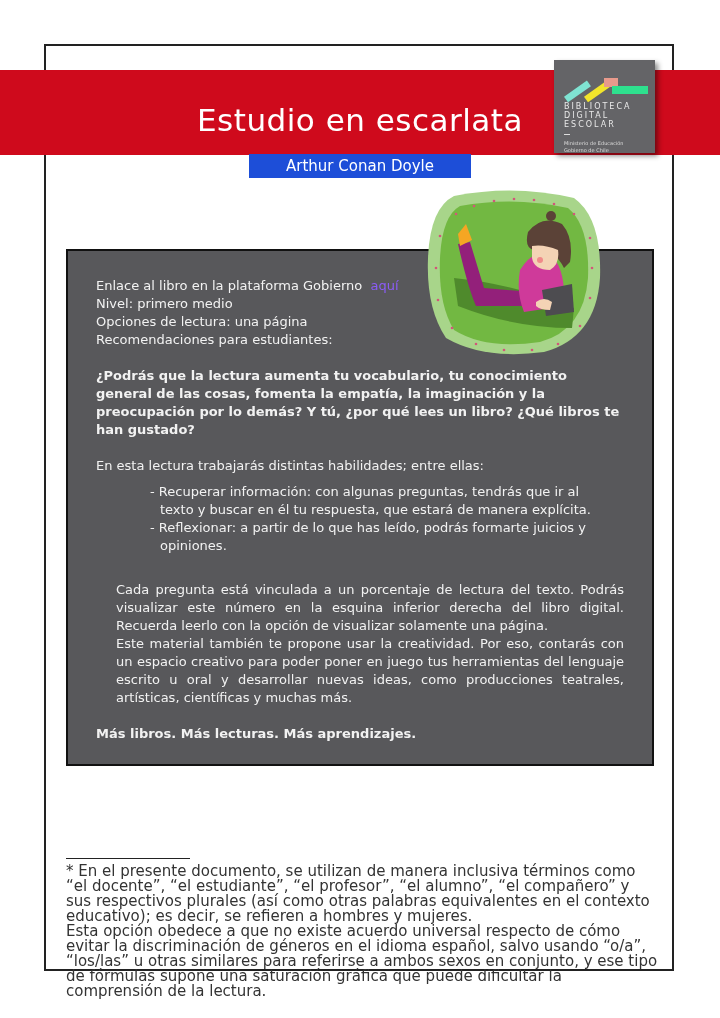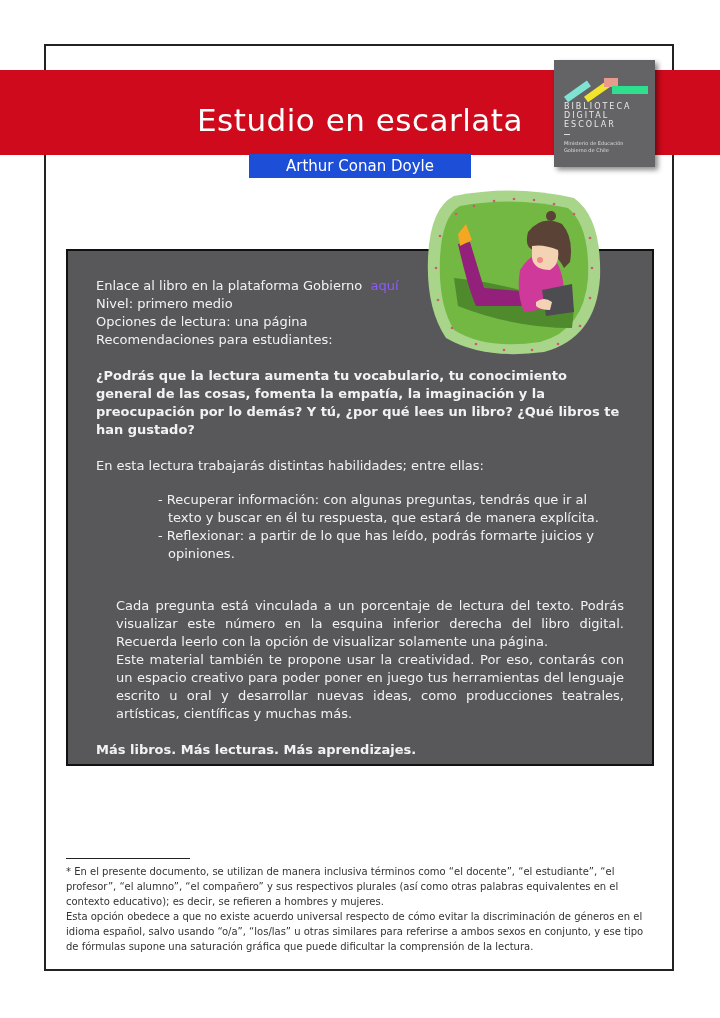--- a/index.html
+++ b/index.html
@@ -1,46 +1,46 @@
 <!DOCTYPE html>
 <html><head>
 <meta charset="utf-8">
 <style>
   html, body { margin:0; padding:0; background:#ffffff; }
   body { width:720px; height:1018px; position:relative; overflow:hidden; font-family:"DejaVu Sans", sans-serif; }
   .page-border { position:absolute; left:44px; top:44px; width:630px; height:927px; border:2px solid #222; box-sizing:border-box; }
   .red-band { position:absolute; left:0; top:70px; width:720px; height:85px; background:#cf0a1c; }
   .title { position:absolute; left:150px; top:92px; width:420px; text-align:center; color:#fff; font-size:31px; letter-spacing:0.5px; font-family:"DejaVu Sans", sans-serif;margin-top:10px; }
   .author-tab { position:absolute; left:249px; top:154px; width:222px; height:24px; background:#1d4ed8; color:#fff; font-size:15px; text-align:center; line-height:24px; }
-  .logo { position:absolute; left:554px; top:60px; width:101px; height:107px; background:#646467; box-shadow:3px 3px 5px rgba(0,0,0,0.45); }
+  .logo { position:absolute; left:554px; top:60px; width:101px; height:93px; background:#646467; box-shadow:3px 3px 5px rgba(0,0,0,0.45); }
   .logo .bar { position:absolute; height:7px; transform:rotate(-35deg); transform-origin:left center; }
   .logo .b1 { left:12px; top:36px; width:28px; background:#7fe3d2; }
   .logo .b2 { left:32px; top:36px; width:28px; background:#f2e52b; }
   .logo .b3 { left:50px; top:18px; width:14px; height:9px; background:#e89a8c; transform:none; }
   .logo .b4 { left:58px; top:26px; width:36px; height:8px; background:#2ee08e; transform:none; }
   .logo .lt { position:absolute; left:10px; color:#e9e9e9; font-size:8px; letter-spacing:2px; line-height:9px; }
   .logo .lt1 { top:42px; }
   .logo .lt2 { top:51px; }
   .logo .lt3 { top:60px; }
   .logo .dash { position:absolute; left:10px; top:74px; width:6px; height:1px; background:#ddd; }
   .logo .ls { position:absolute; left:10px; color:#ddd; font-size:5px; line-height:7px; }
   .logo .ls1 { top:80px; }
   .logo .ls2 { top:87px; }
   .gray-box { position:absolute; left:66px; top:249px; width:588px; height:517px; background:#58585b; border:2px solid #111; box-sizing:border-box; }
   .content { position:absolute; left:96px; top:277px; width:528px; color:#f2f2f2; font-size:13px; line-height:18px; font-family:"DejaVu Sans", sans-serif; }
   .content p { margin:0; }
   .content .gap { height:18px; }
   .content .bold { font-weight:bold; }
   .content .link { color:#8b5cf6; }
-  .content ul { list-style:none; margin:16px; padding:0 0 0 46px; }
+  .content ul { list-style:none; margin:8px; padding:0 0 0 46px; }
   .content li { padding-left:10px; text-indent:-10px; }
   .content .justify { text-align:justify;margin-left:20px; }
   .illustration { position:absolute; left:424px; top:188px; width:178px; height:168px; }
   .foot-rule { position:absolute; left:66px; top:858px; width:124px; height:1px; background:#222; }
-  .footnote { position:absolute; left:66px; top:864px; width:592px; color:#333; font-size:10px; line-height:15px; }
+  .footnote { position:absolute; left:66px; top:864px; width:592px; color:#333; font-size:15px; line-height:15px; }
   .footnote p { margin:0; }
 </style>
 </head>
 <body>
 
 <div class="page-border"></div>
 
 <div class="red-band"></div>
 <div class="title">Estudio en escarlata</div>
 <div class="author-tab">Arthur Conan Doyle</div>

